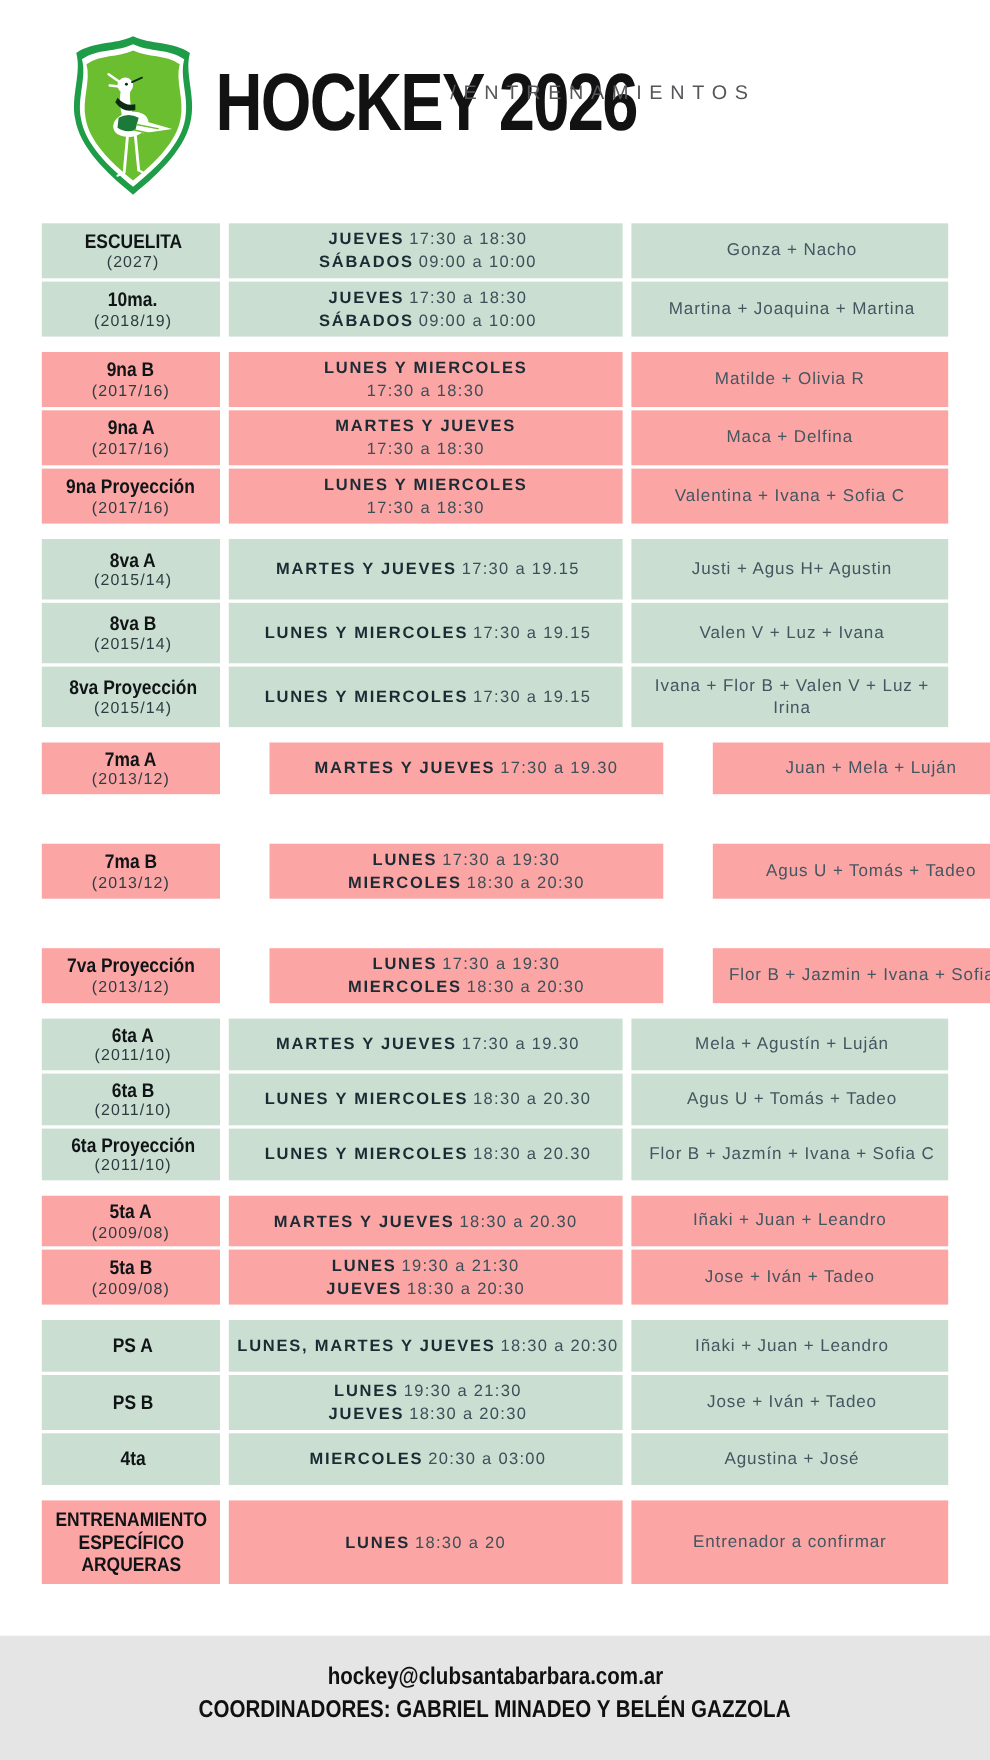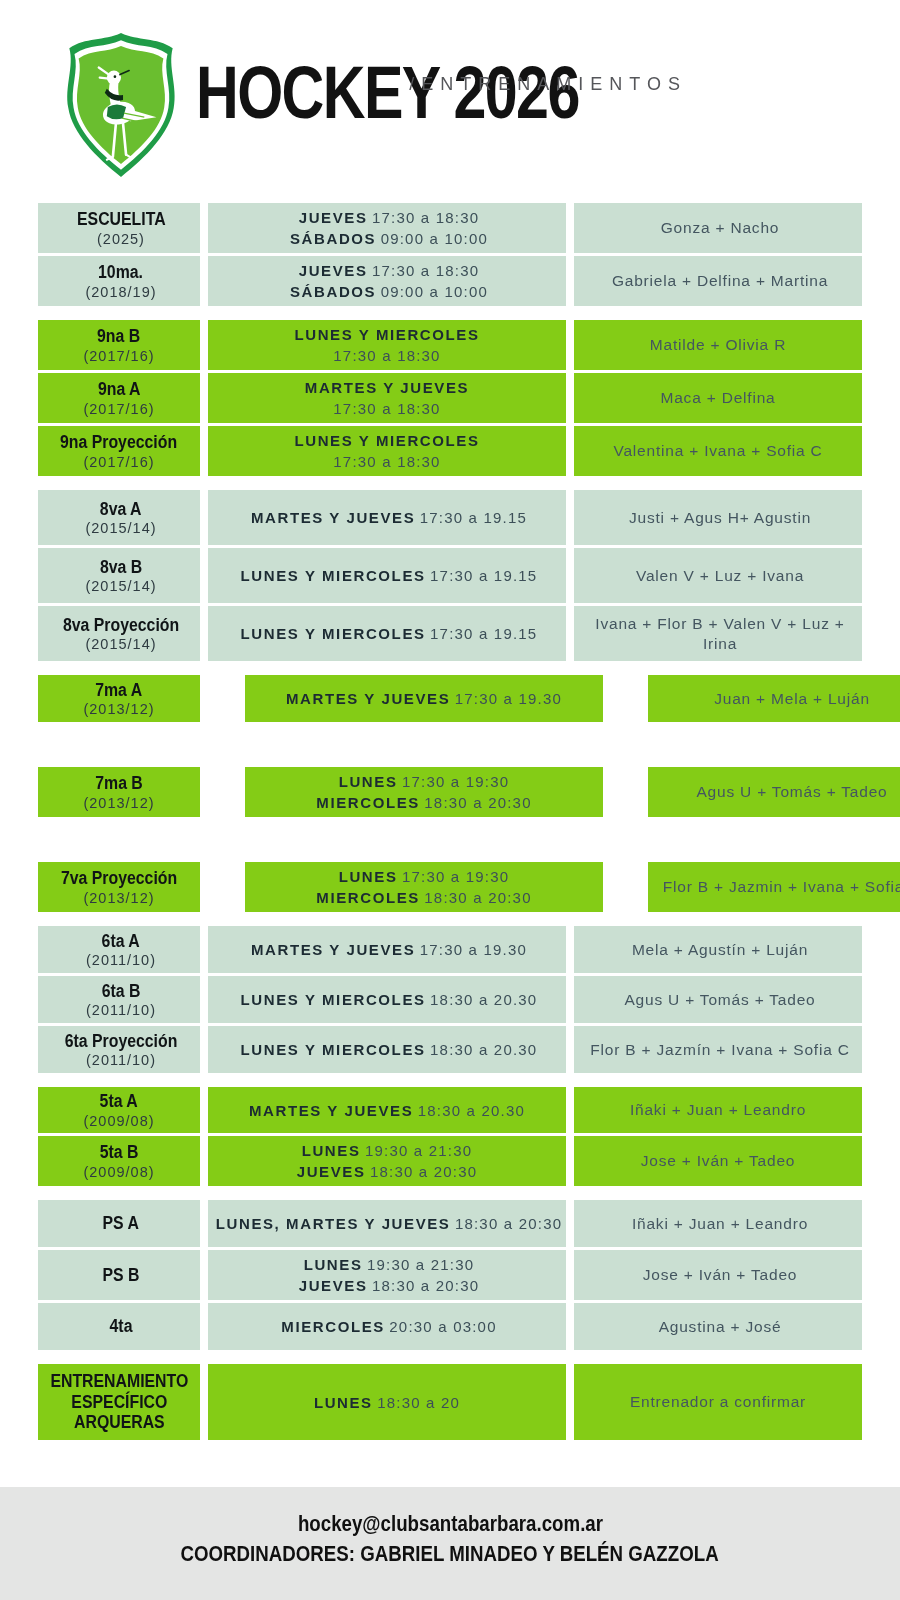--- a/index.html
+++ b/index.html
@@ -17,21 +17,21 @@
     letter-spacing:7px; white-space:nowrap; }
 
   
   .table { margin-left:38px; width:824px; }
   .group { display:grid; grid-template-columns:162px 358px 288px; column-gap:8px; row-gap:3px;
     margin-bottom:14px; }
   .group.last { margin-bottom:0; margin-top:8px; }
   .cell { display:flex; flex-direction:column; justify-content:center; align-items:center;
     text-align:center; padding:4px 8px; }
   .shade-dark .cell { background:#cadfd2;padding-left:12px; }
-  .shade-light .cell { background:#84cc16; }
+  .shade-light .cell { background:#fca5a5; }
 
   .cat-name { font-size:18px; font-weight:bold; color:#101416; line-height:1.15;
     white-space:pre-line; }
   .cat-name > span { display:inline-block; transform:scaleX(0.88); transform-origin:center; }
   .cat-year { font-size:14.5px; color:#2e3b41; letter-spacing:1px; margin-top:1px; }
 
   .sched-line { line-height:21px; white-space:nowrap; }
   .sched-days { font-size:15px; font-weight:bold; letter-spacing:1.6px; color:#1c2b33; }
   .sched-time { font-size:15px; letter-spacing:1.2px; color:#3c4f58; }
 
@@ -71,39 +71,39 @@
       </g>
     </svg>
     <div class="title">HOCKEY 2026</div>
     <div class="section-label">/ENTRENAMIENTOS</div>
   </div>
 
   <div class="table" id="schedule-table">
       <div class="group shade-dark" style="grid-auto-rows: minmax(44px, auto);">
         <div class="cell">
           <div class="cat-name"><span>ESCUELITA</span></div>
-          <div class="cat-year">(2025)</div>
+          <div class="cat-year">(2027)</div>
         </div>
         <div class="cell">
           <div class="sched-line"><span class="sched-days">JUEVES</span> <span class="sched-time">17:30 a 18:30</span></div>
           <div class="sched-line"><span class="sched-days">SÁBADOS</span> <span class="sched-time">09:00 a 10:00</span></div>
         </div>
         <div class="cell">
           <div class="coaches">Gonza + Nacho</div>
         </div>
         <div class="cell">
           <div class="cat-name"><span>10ma.</span></div>
           <div class="cat-year">(2018/19)</div>
         </div>
         <div class="cell">
           <div class="sched-line"><span class="sched-days">JUEVES</span> <span class="sched-time">17:30 a 18:30</span></div>
           <div class="sched-line"><span class="sched-days">SÁBADOS</span> <span class="sched-time">09:00 a 10:00</span></div>
         </div>
         <div class="cell">
-          <div class="coaches">Gabriela + Delfina + Martina</div>
+          <div class="coaches">Martina + Joaquina + Martina</div>
         </div>
       </div>
       <div class="group shade-light" style="grid-auto-rows: minmax(46px, auto);">
         <div class="cell">
           <div class="cat-name"><span>9na B</span></div>
           <div class="cat-year">(2017/16)</div>
         </div>
         <div class="cell">
           <div class="sched-line"><span class="sched-days">LUNES Y MIERCOLES</span></div>
           <div class="sched-line"><span class="sched-time">17:30 a 18:30</span></div>

